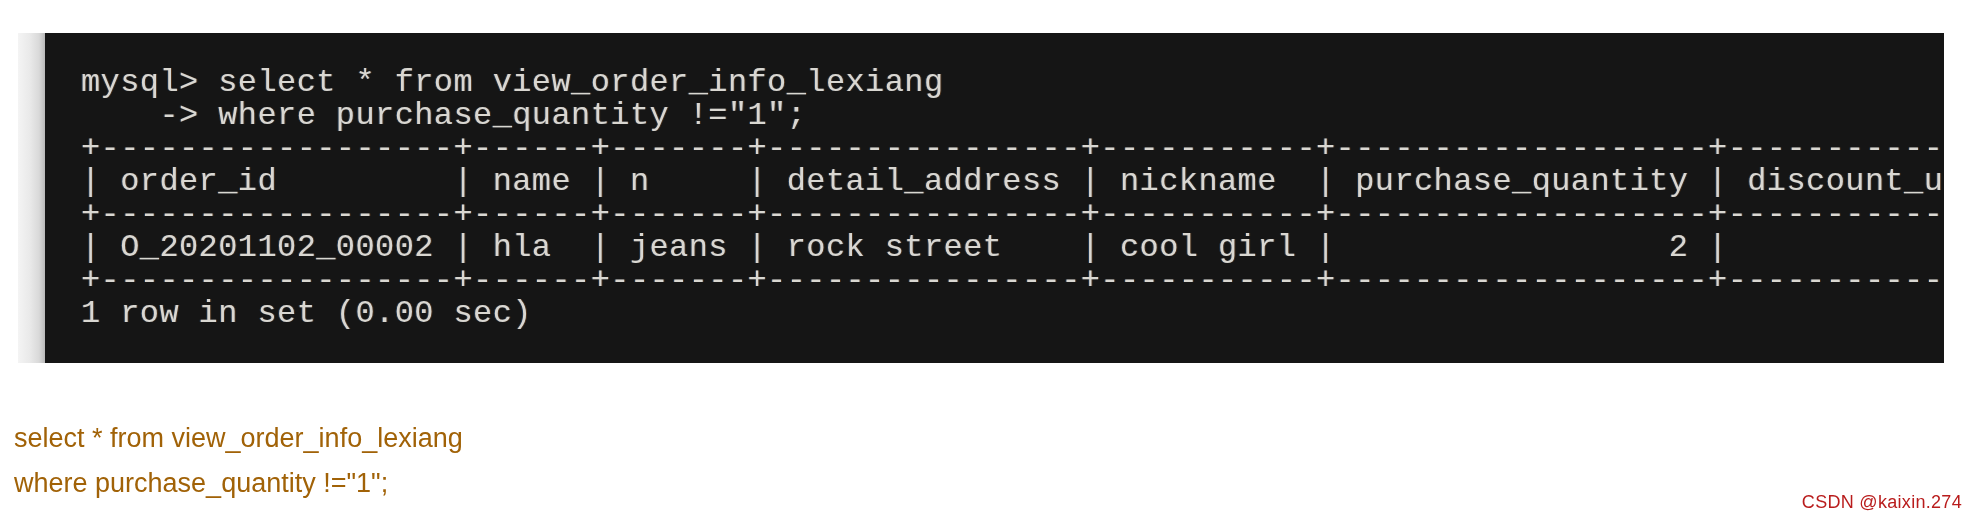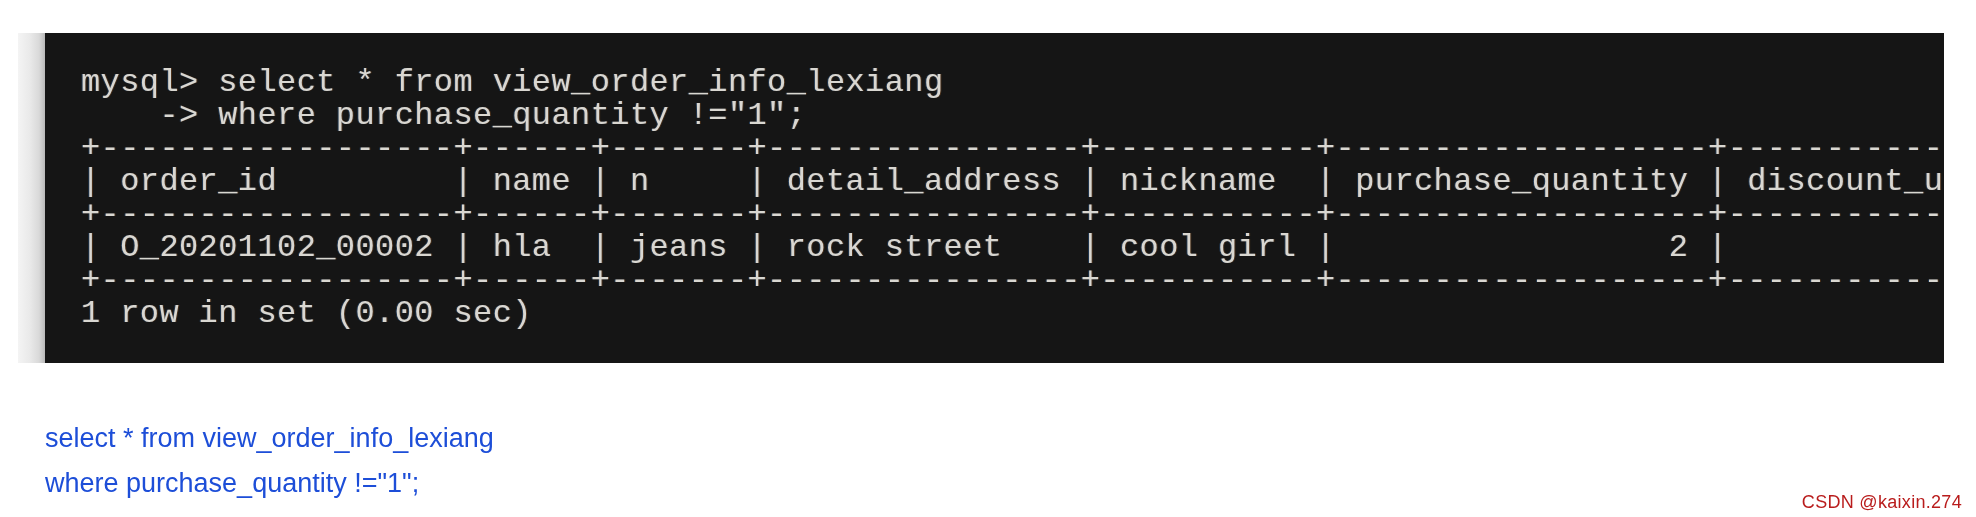--- a/index.html
+++ b/index.html
@@ -45,25 +45,24 @@
     
     text-shadow: -1px 0 rgba(60, 140, 230, 0.28), 1px 0 rgba(210, 120, 40, 0.28);
     white-space: pre;
   }
 
   
   .sql-text {
     position: absolute;
     left: 14px;
     top: 416px;
-    color: #1d4ed8;
+    color: #a16207;
     font-size: 27px;
     line-height: 45px;
     font-family: "Liberation Sans", sans-serif;
-    margin-left: 31px;
   }
 
   
   .watermark {
     position: absolute;
     right: 14px;
     top: 492px;
     color: #b91c1c;
     font-size: 18px;
     letter-spacing: 0.3px;

